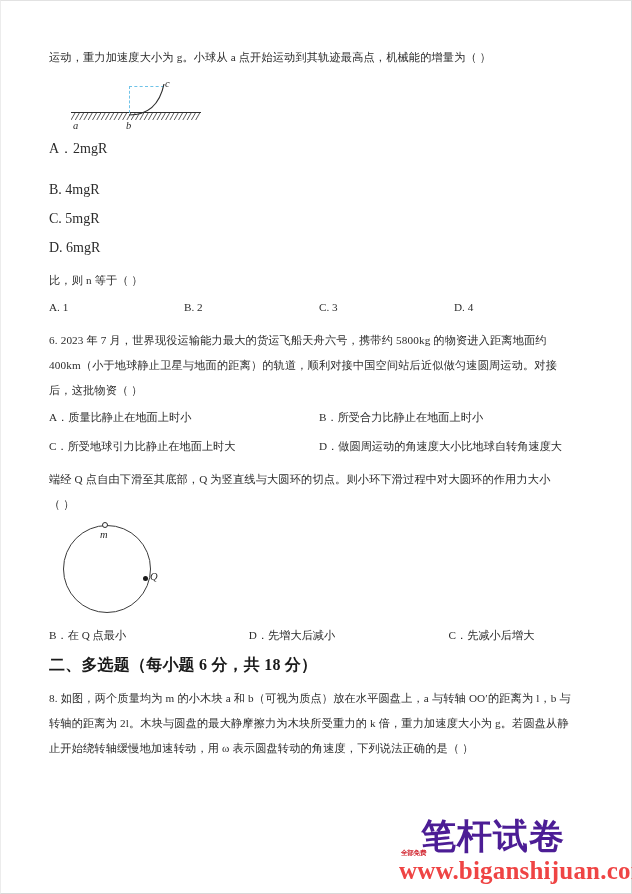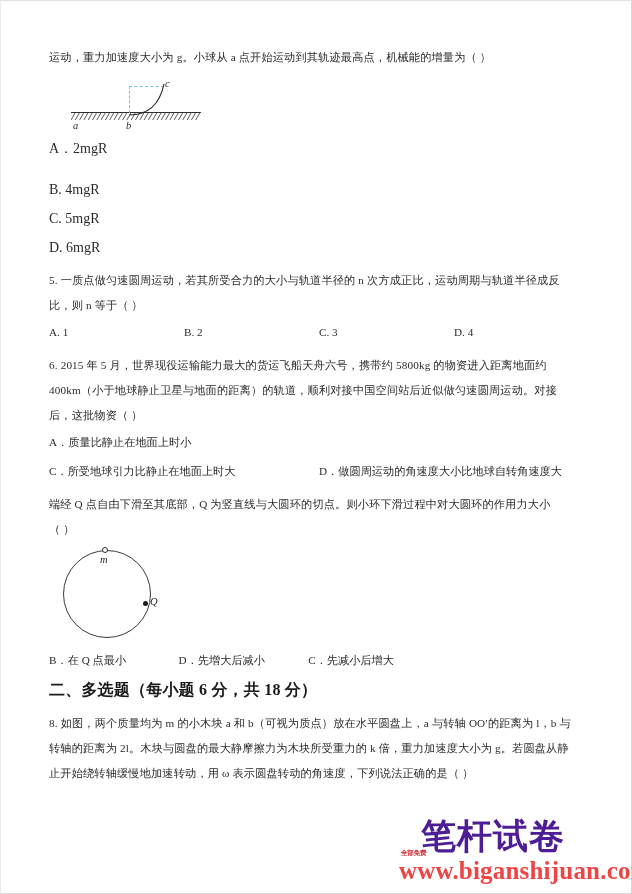--- a/index.html
+++ b/index.html
@@ -47,20 +47,21 @@
     line-height: 29px;
     color: #2b2b2b;
     white-space: nowrap;
   }
   .opt-row {
     display: flex;
     font-size: 11.2px;
     line-height: 29px;
     color: #2b2b2b;
     white-space: nowrap;
+    justify-content: space-between;
   }
   .opt-row.four > div { width: 25%; }
   .opt-row.two > div { width: 50%; }
   .opt-row.q7 > div:nth-child(1) { width: 24%; }
   .opt-row.q7 > div:nth-child(2) { width: 24%; }
   .opt-row.q7 > div:nth-child(3) { width: 26%; }
   .opt-row.q7 > div:nth-child(4) { width: 26%; }
   .section-head {
     font-size: 16px;
     font-weight: bold;
@@ -274,38 +275,38 @@
       <div class="opt-single">A．2mgR</div>
       <div class="spacer-md"></div>
       <div class="opt-single">B. 4mgR</div>
       <div class="opt-single">C. 5mgR</div>
       <div class="opt-single">D. 6mgR</div>
     </div>
 
     <div class="spacer-sm"></div>
 
     <div class="q-block">
-      <div class="line">5. 一质点做匀速圆周运动，若其所受合力的大小与轨道半径的 n 次方成正比，运动周期与轨道半径成反</div>
       <div class="line">比，则 n 等于（     ）</div>
       <div class="opt-row four">
         <div>A. 1</div>
         <div>B. 2</div>
         <div>C. 3</div>
         <div>D. 4</div>
       </div>
     </div>
 
     <div class="spacer-sm"></div>
 
     <div class="q-block">
-      <div class="line">6. 2015 年 5 月，世界现役运输能力最大的货运飞船天舟六号，携带约 5800kg 的物资进入距离地面约</div>
+      <div class="line">6. 2023 年 7 月，世界现役运输能力最大的货运飞船天舟六号，携带约 5800kg 的物资进入距离地面约</div>
       <div class="line">400km（小于地球静止卫星与地面的距离）的轨道，顺利对接中国空间站后近似做匀速圆周运动。对接</div>
       <div class="line">后，这批物资（      ）</div>
       <div class="opt-row two">
         <div>A．质量比静止在地面上时小</div>
+        <div>B．所受合力比静止在地面上时小</div>
       </div>
       <div class="opt-row two">
         <div>C．所受地球引力比静止在地面上时大</div>
         <div>D．做圆周运动的角速度大小比地球自转角速度大</div>
       </div>
     </div>
 
     <div class="spacer-sm"></div>
 
     <div class="q-block">

